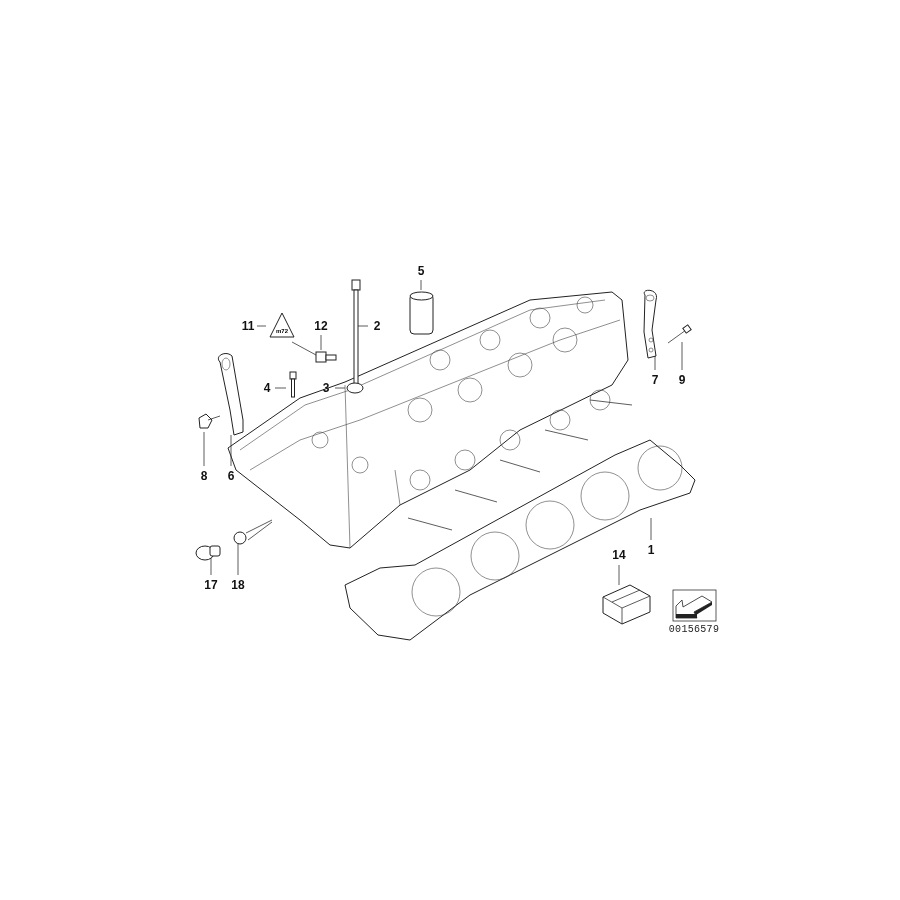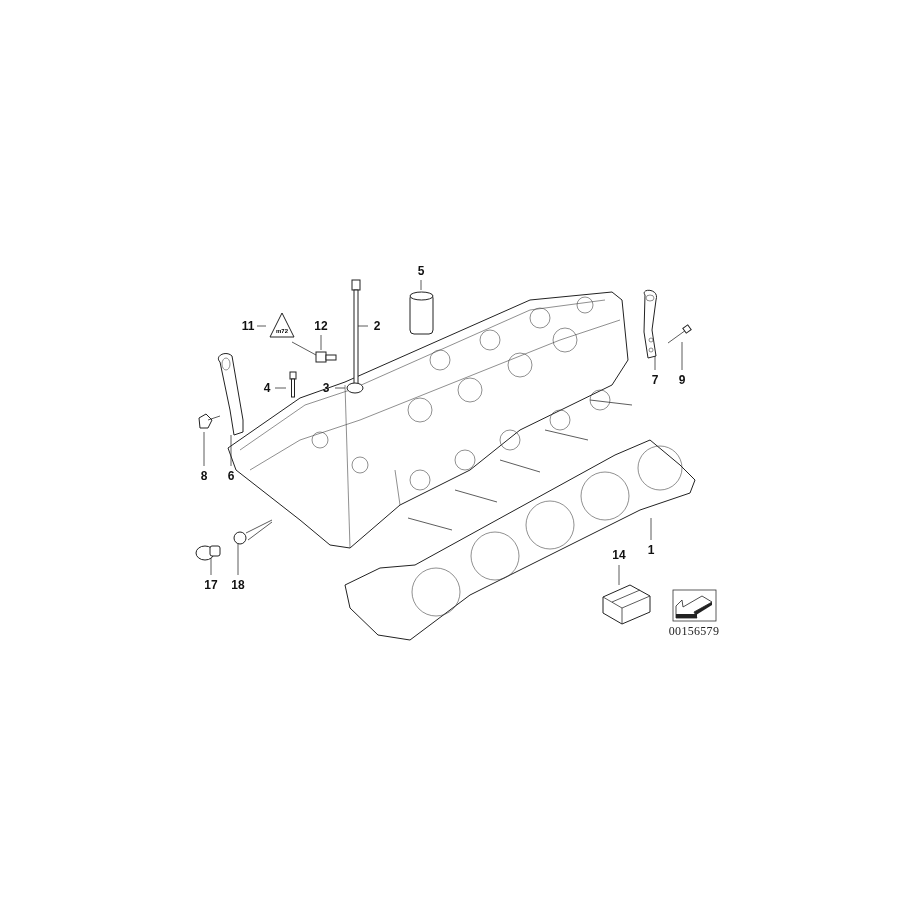--- a/index.html
+++ b/index.html
@@ -2,22 +2,22 @@
 <html><head>
 <meta charset="utf-8">
 <style>
   html, body { margin: 0; padding: 0; background: #ffffff; }
   body { width: 900px; height: 900px; position: relative; overflow: hidden;
          font-family: "Liberation Sans", sans-serif; }
   #canvas { position: absolute; left: 0; top: 0; width: 900px; height: 900px; }
   .label { position: absolute; font-weight: bold; font-size: 12px; color: #111;
            font-family: "Liberation Sans", sans-serif; transform: translate(-50%, -50%);
            white-space: nowrap; }
-  .ref-code { position: absolute; font-size: 12px; color: #222; letter-spacing: 0.3px;
-              font-family: Liberation Serif, serif; transform: translateX(-50%); }
+  .ref-code { position: absolute; font-size: 10px; color: #222; letter-spacing: 0.3px;
+              font-family: Liberation Mono, monospace; transform: translateX(-50%); }
   svg .ln { stroke: #333; stroke-width: 0.8; fill: none; }
   svg .part { stroke: #222; stroke-width: 1; fill: #fff; }
   svg .thin { stroke: #444; stroke-width: 0.6; fill: none; }
 </style>
 </head>
 <body>
 
 <div id="canvas">
   <svg width="900" height="900" viewBox="0 0 900 900">
 

